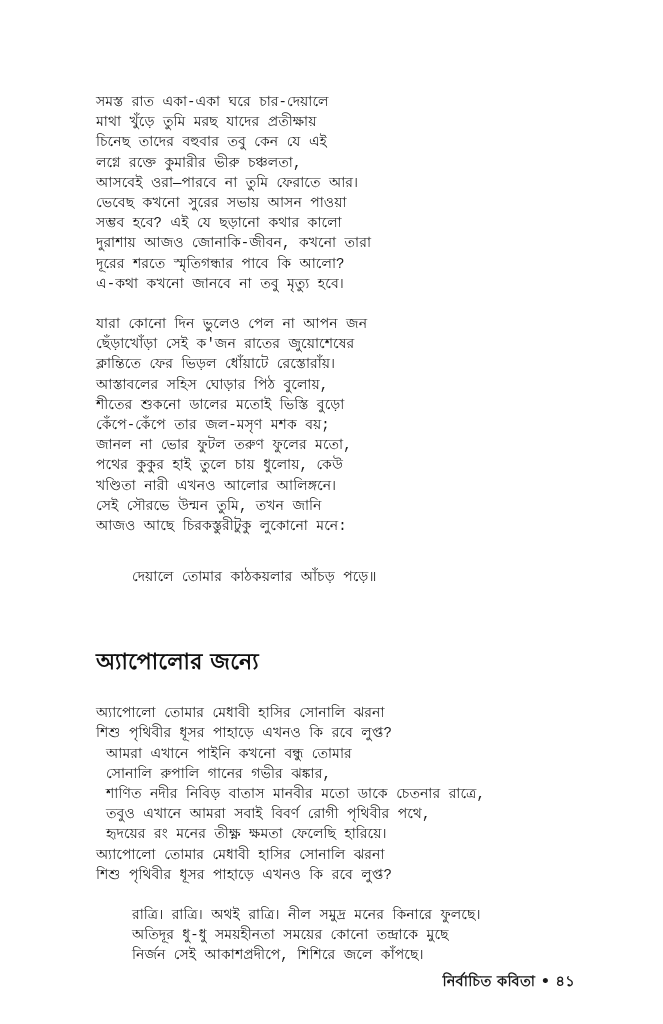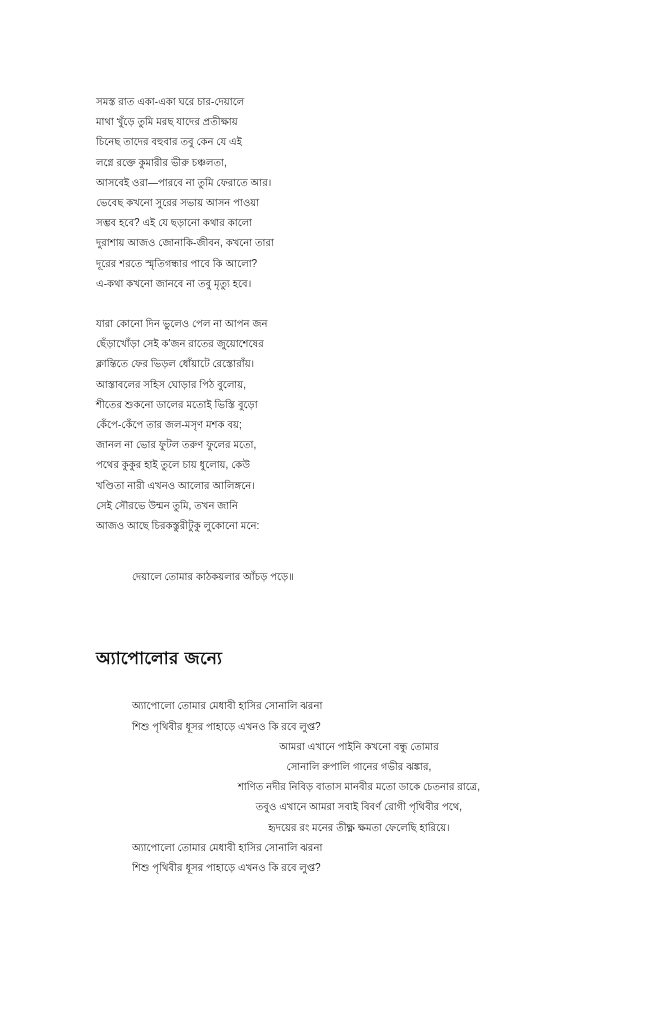--- a/index.html
+++ b/index.html
@@ -32,46 +32,46 @@
     width: 480px;
   }
 
   
   .poem {
     margin: 0;
   }
 
   .poem-title {
     font-family: "DejaVu Sans", "Liberation Sans", sans-serif;
-    font-size: 17px;
+    font-size: 22px;
     font-weight: 700;
     color: #111111;
     letter-spacing: 0.2px;
     margin: 0 0 26px 0;
     line-height: 1.35;
   }
 
   .stanza {
     margin: 0 0 20px 0;
   }
   .stanza:last-child {
     margin-bottom: 0;
     margin-left: 36px;
   }
 
   .line {
-    font-family: Liberation Sans, sans-serif;
-    font-size: 10px;
+    font-family: Liberation Mono, monospace;
+    font-size: 14px;
     line-height: 20.2px;
     color: #1a1a1a;
     white-space: pre;
     letter-spacing: 0.05px;
   }
 
-  .line.indent-1 { padding-left: 10px; text-align: center; }
+  .line.indent-1 { padding-left: 10px; }
 
   
   .poem-gap {
     height: 60px;
   }
 
   
   .sub-gap {
     height: 11px;
   }
@@ -149,19 +149,27 @@
         <div class="line">শিশু পৃথিবীর ধূসর পাহাড়ে এখনও কি রবে লুপ্ত?</div>
         <div class="line indent-1">আমরা এখানে পাইনি কখনো বন্ধু তোমার</div>
         <div class="line indent-1">সোনালি রুপালি গানের গভীর ঝঙ্কার,</div>
         <div class="line indent-1">শাণিত নদীর নিবিড় বাতাস মানবীর মতো ডাকে চেতনার রাত্রে,</div>
         <div class="line indent-1">তবুও এখানে আমরা সবাই বিবর্ণ রোগী পৃথিবীর পথে,</div>
         <div class="line indent-1">হৃদয়ের রং মনের তীক্ষ্ণ ক্ষমতা ফেলেছি হারিয়ে।</div>
         <div class="line">অ্যাপোলো তোমার মেধাবী হাসির সোনালি ঝরনা</div>
         <div class="line">শিশু পৃথিবীর ধূসর পাহাড়ে এখনও কি রবে লুপ্ত?</div>
       </div>
 
+      <div class="stanza">
+        <div class="line">রাত্রি। রাত্রি। অথই রাত্রি। নীল সমুদ্র মনের কিনারে ফুলছে।</div>
+        <div class="line">অতিদূর ধু-ধু সময়হীনতা সময়ের কোনো তন্দ্রাকে মুছে</div>
+        <div class="line">নির্জন সেই আকাশপ্রদীপে, শিশিরে জলে কাঁপছে।</div>
+      </div>
 
     </div>
 
   </div>
 
+  <div class="footer">
+    <span class="footer-text">নির্বাচিত কবিতা • ৪১</span>
+  </div>
 
 </div>
 
 </body></html>

